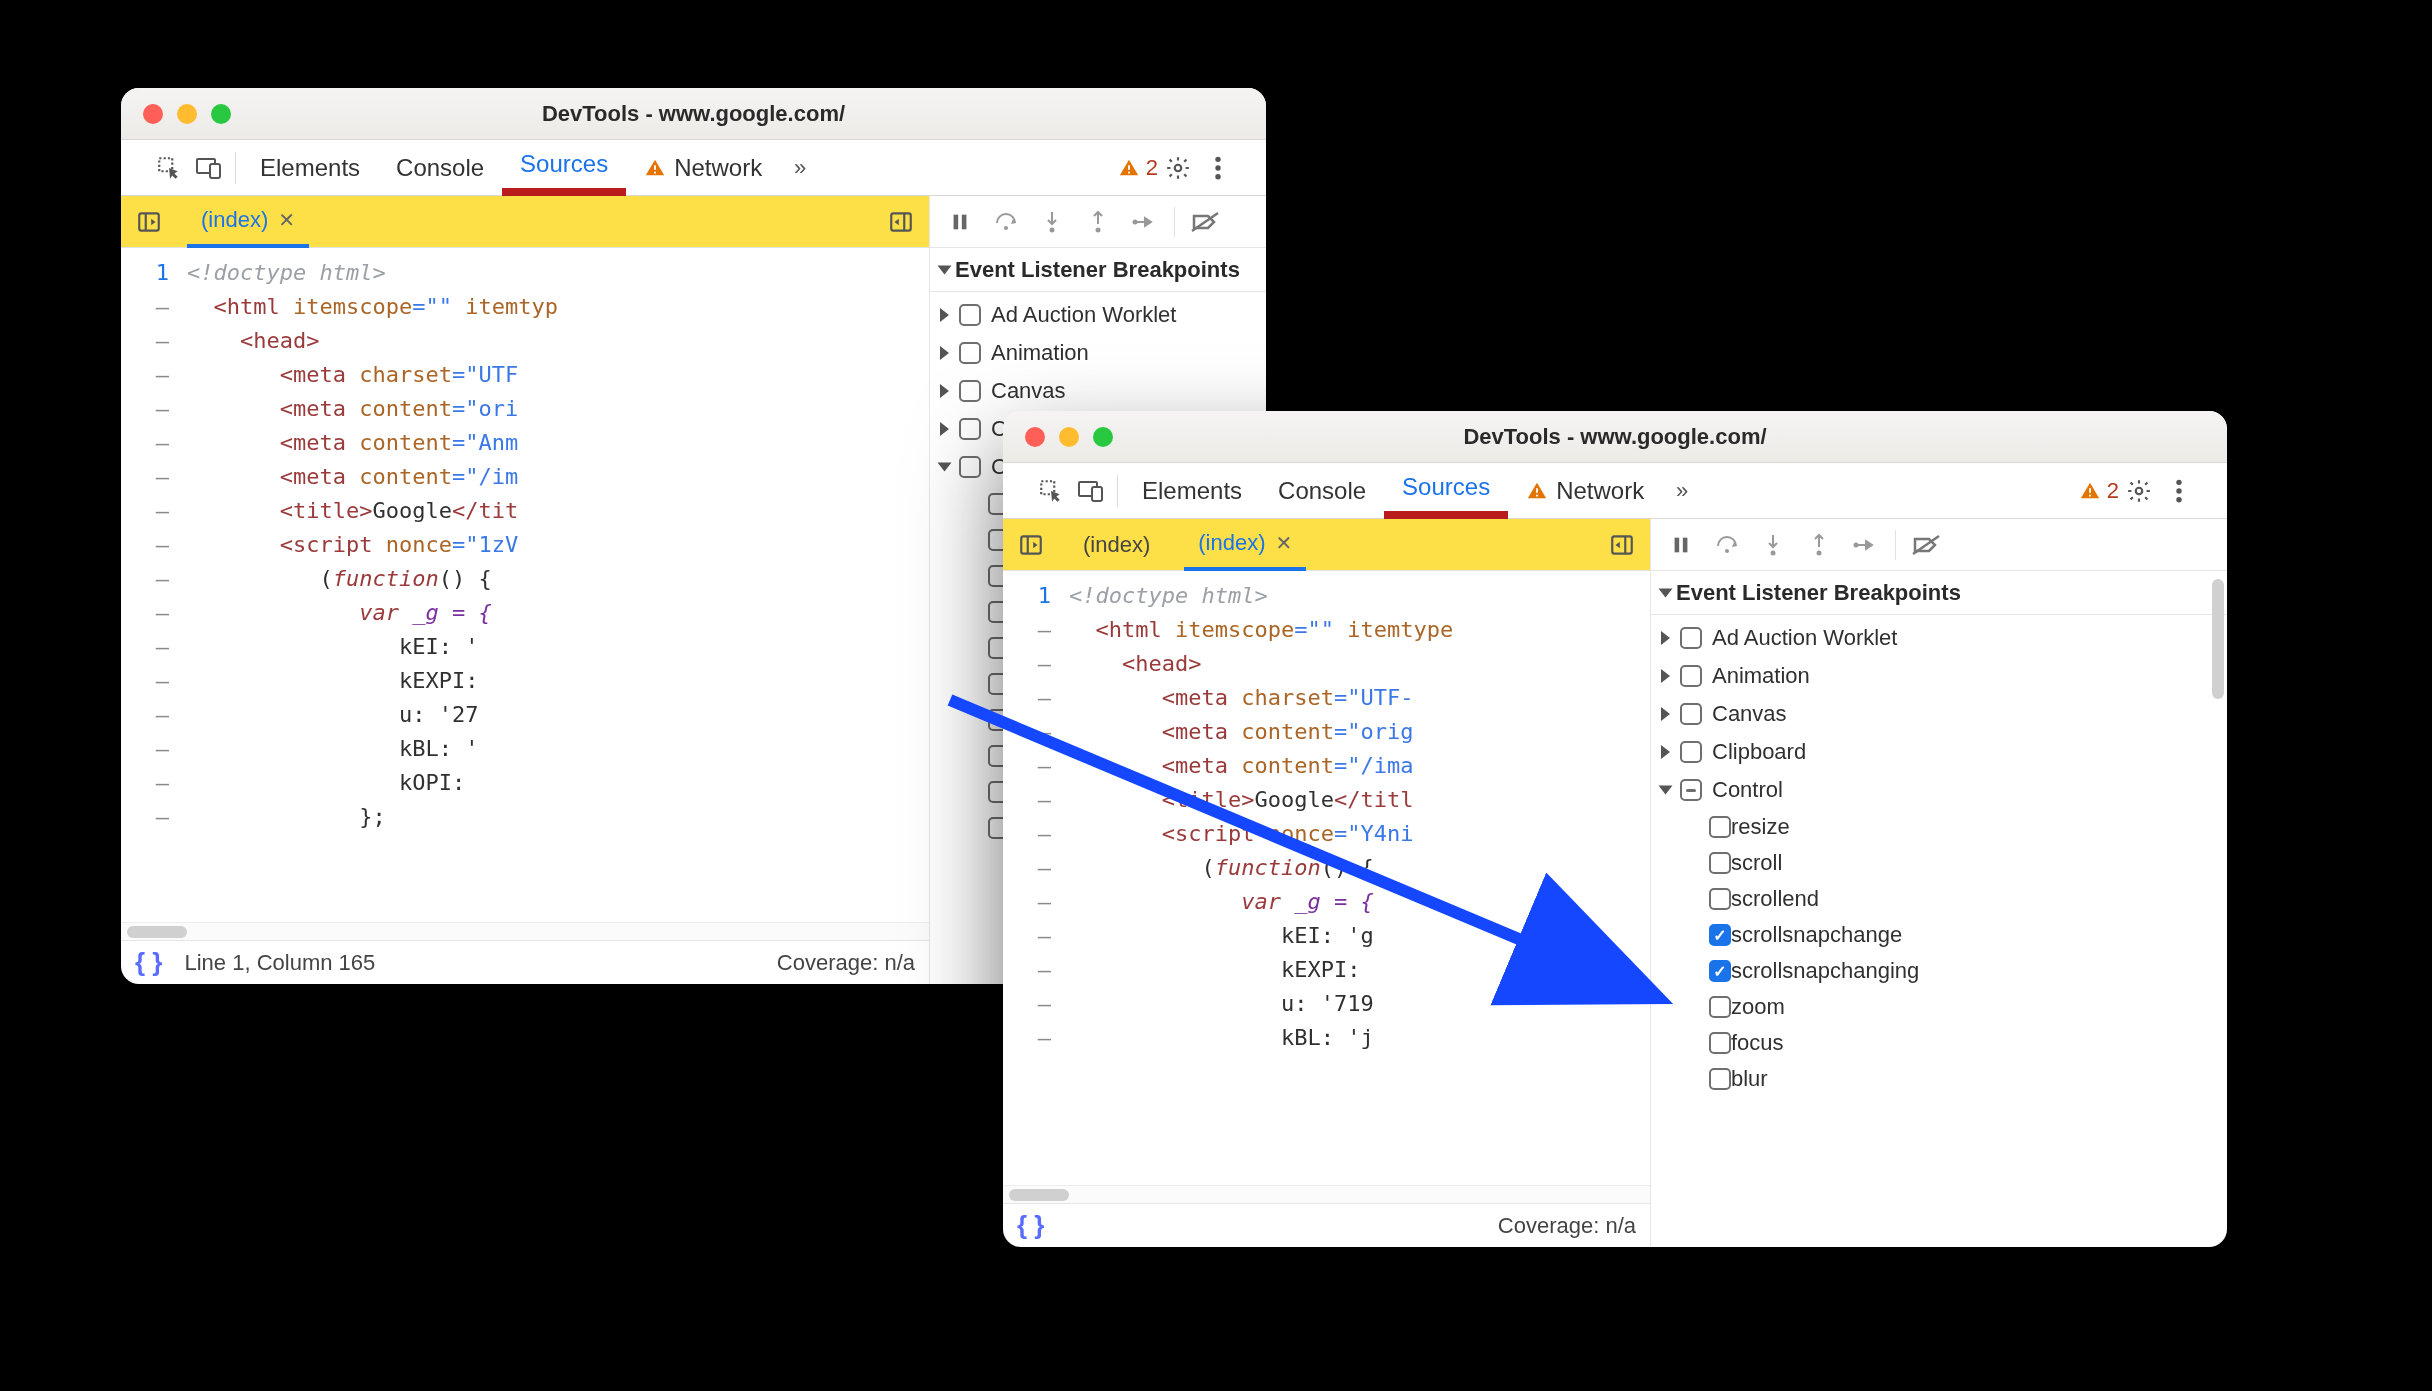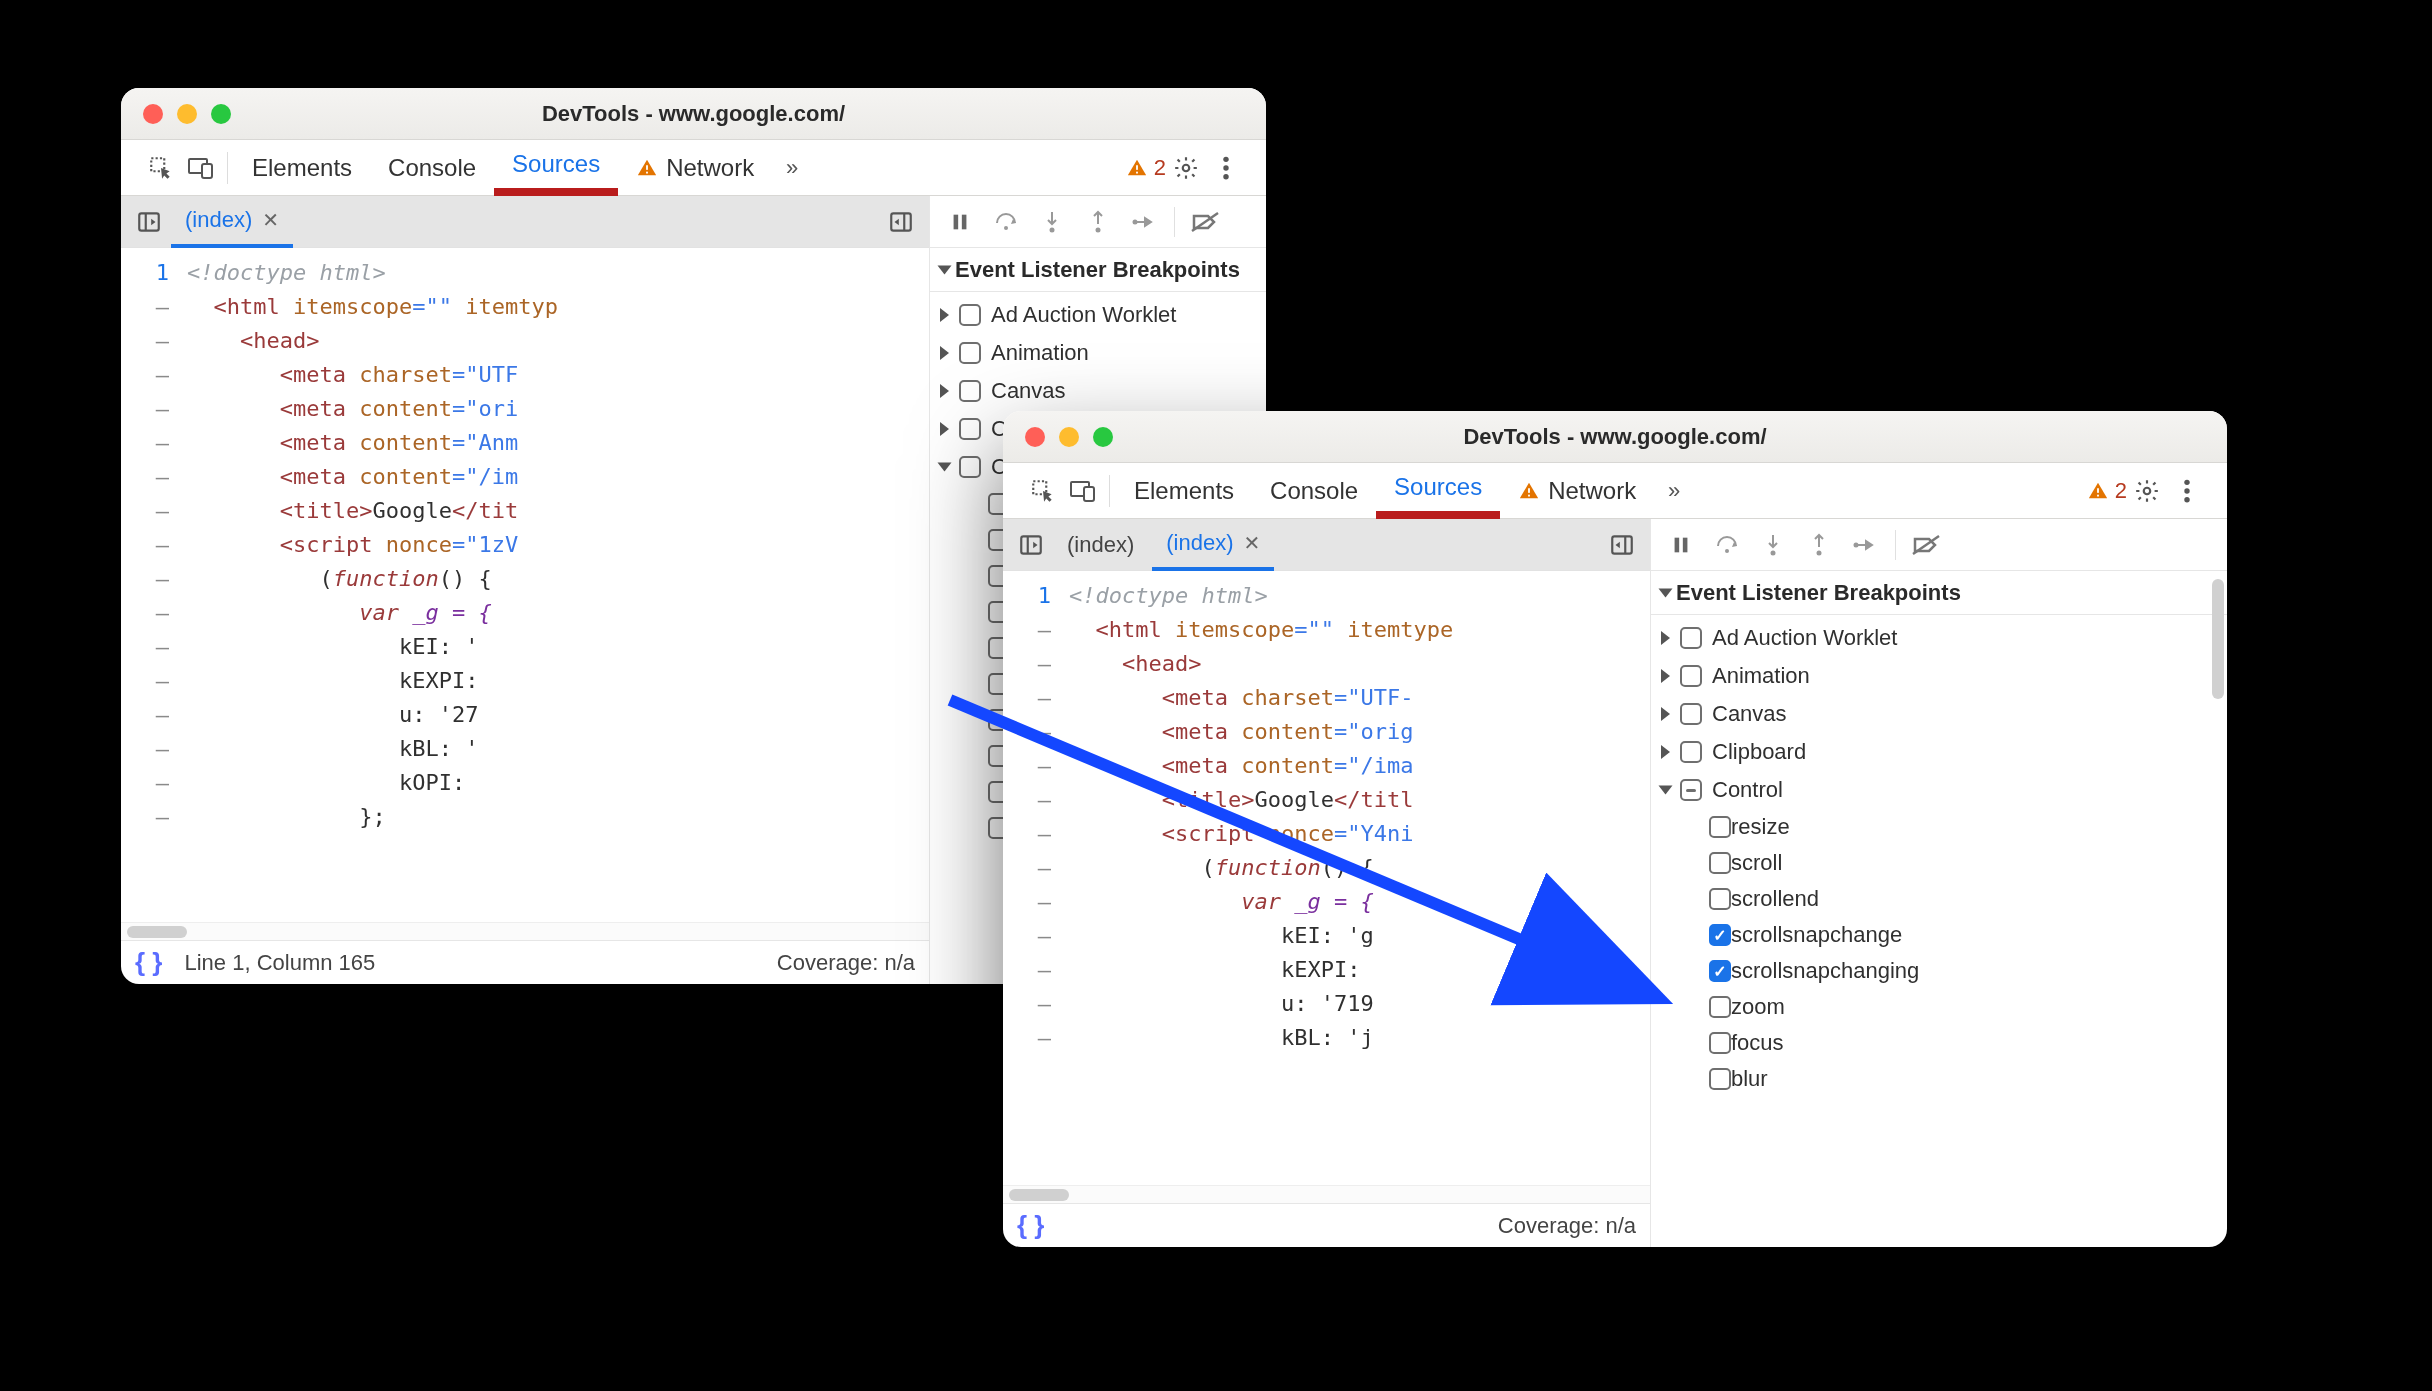--- a/index.html
+++ b/index.html
@@ -32,38 +32,38 @@
 .titlebar .title {
   position: absolute; left: 0; right: 0; text-align: center;
   font-weight: 600; font-size: 22px; color: #2a2a2a; pointer-events: none;
 }
 
 .tabrow {
   height: 56px;
   border-bottom: 1px solid #d8d7d4;
   display: flex;
   align-items: center;
-  padding: 0 20px;
+  padding: 0 28px;
   flex-shrink: 0;
 }
 .tabrow .ibtn {
   width: 40px; height: 40px; display: flex; align-items: center; justify-content: center;
   color: #555; border-radius: 6px;
 }
 .tabrow .div { width: 1px; height: 32px; background: #ddd; margin: 0 6px; }
 .tab { padding: 0 18px; height: 56px; display: flex; align-items: center; font-size: 24px; color: #333; gap: 8px; }
 .tab.active { color: #1a73e8; border-bottom: 8px solid #b91c1c; margin-bottom: -1px; }
 .warn-ico { color: #e37400; }
 .spacer { flex: 1; }
 .badge { display: flex; align-items: center; gap: 6px; color: #b63a1f; font-size: 22px; font-weight: 500; }
 
 .filetabs {
   height: 52px; border-bottom: 1px solid #e2e2e2;
-  display: flex; align-items: center; padding: 0 10px; gap: 4px; flex-shrink: 0;
-  background: #e5e5e5;
+  display: flex; align-items: center; padding: 0 10px; gap: 20px; flex-shrink: 0;
+  background: #fde047;
 }
 .filetabs .ibtn { width: 36px; height: 36px; display:flex; align-items:center; justify-content:center; color:#555; }
 .filetab {
   height: 52px; display: flex; align-items: center; gap: 10px;
   padding: 0 14px; font-size: 22px; color: #444;
 }
 .filetab.active { color: #1a73e8; border-bottom: 4px solid #1a73e8; margin-bottom:-1px; }
 .closex { color: #666; font-size: 20px; cursor: pointer; }
 
 .body { display: flex; flex: 1; min-height: 0; }

